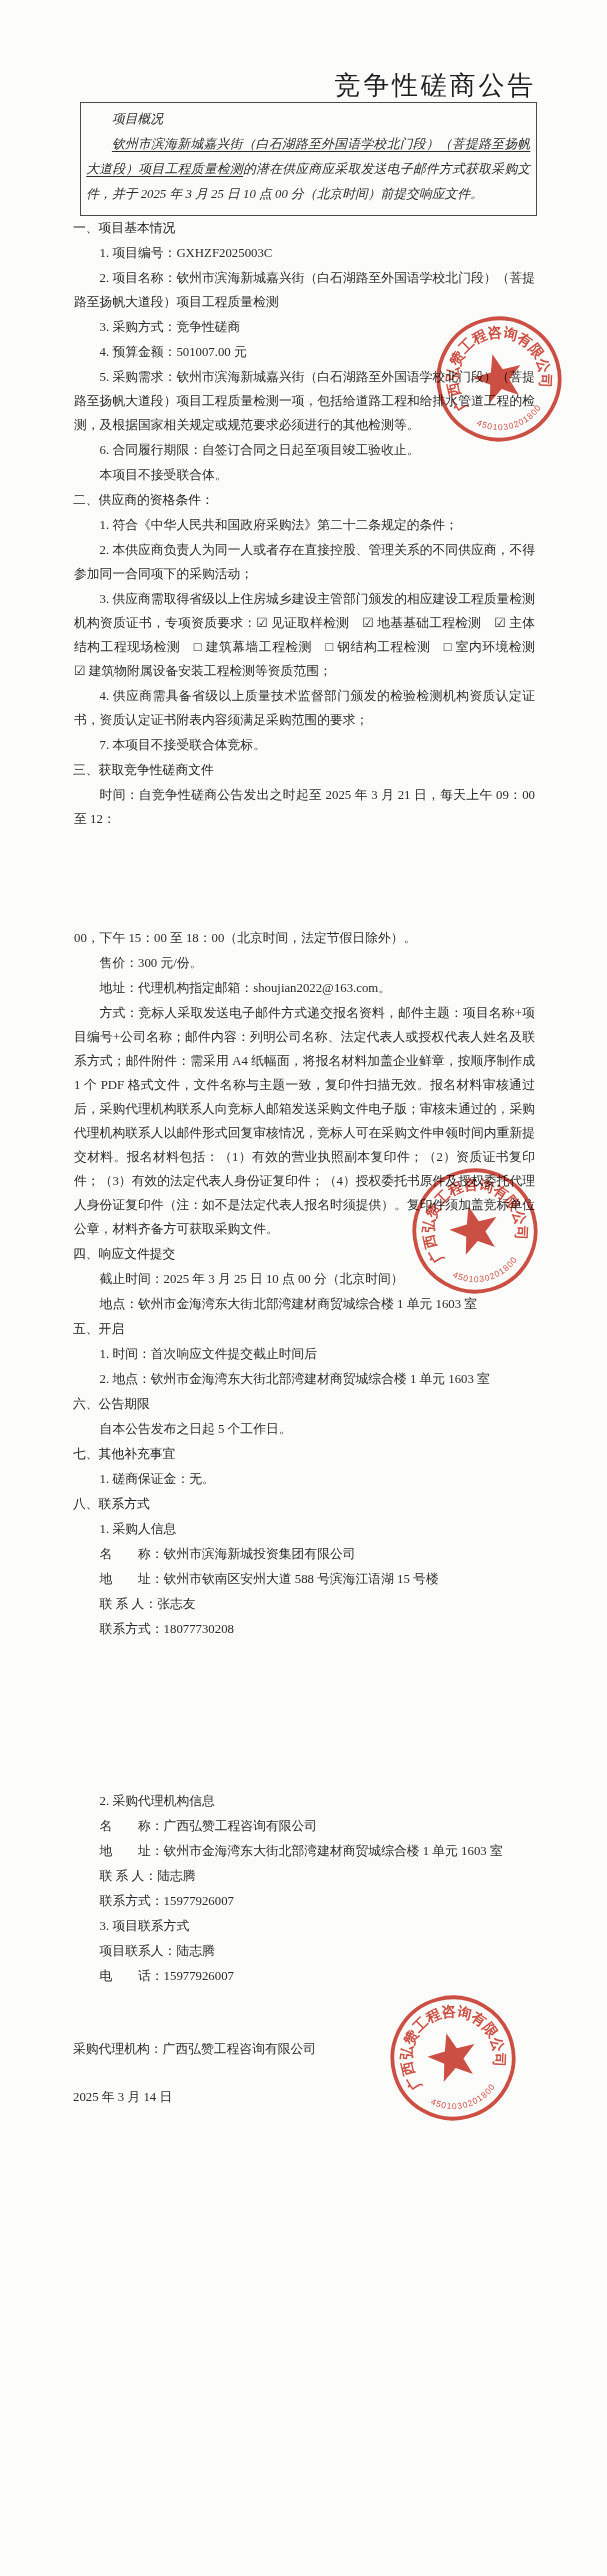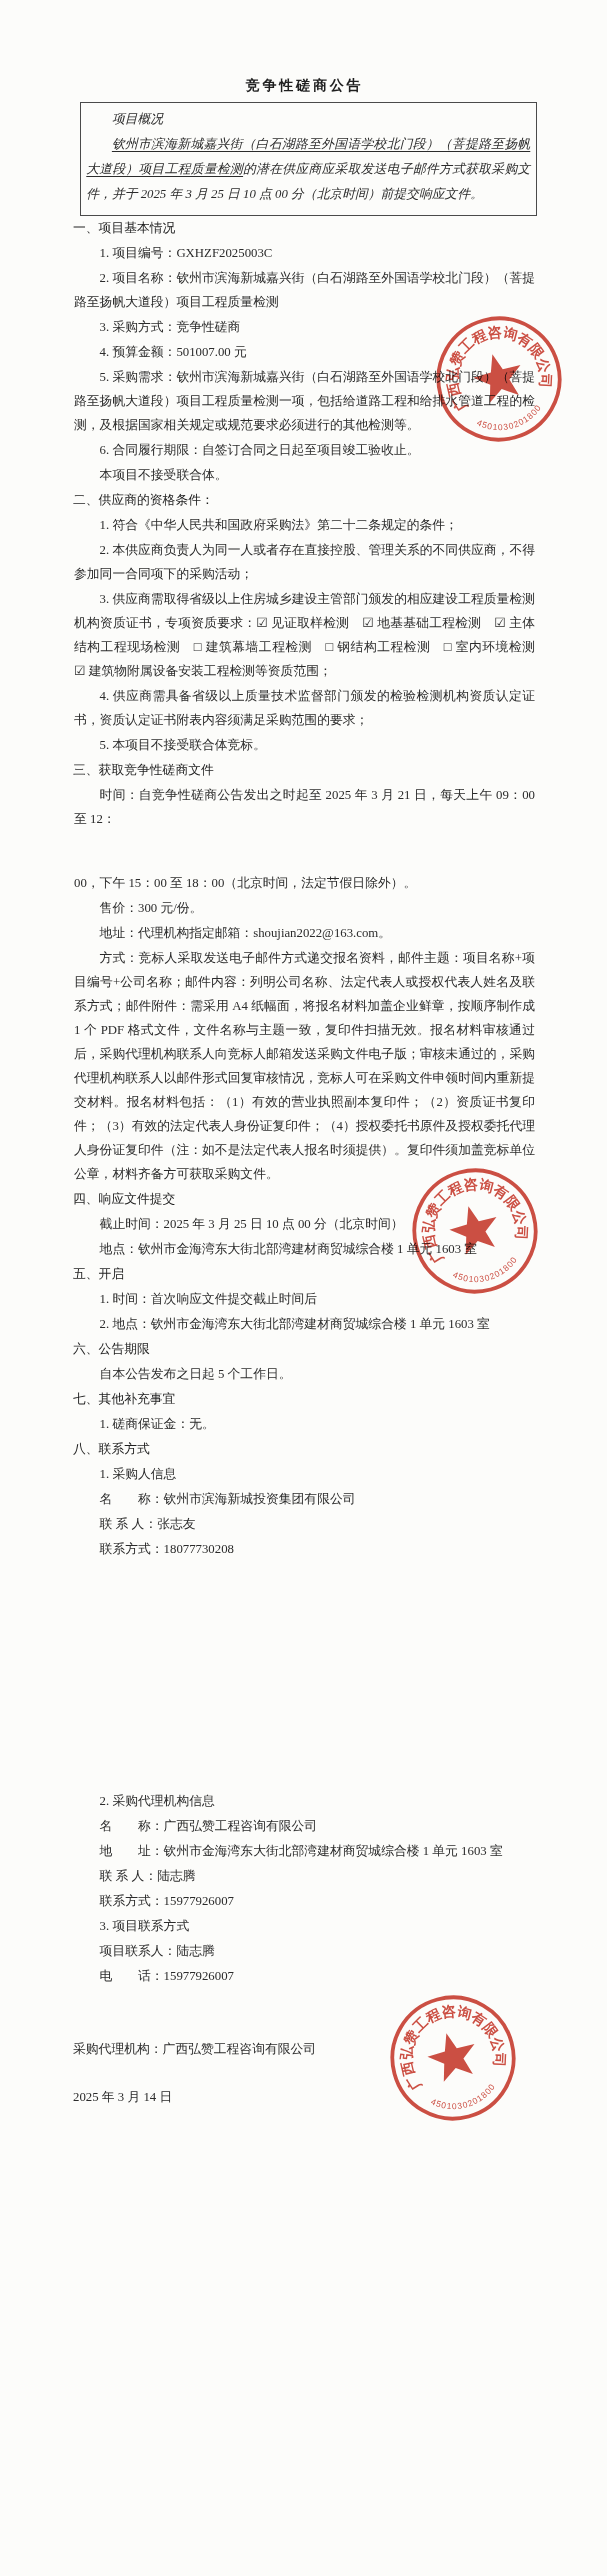--- a/index.html
+++ b/index.html
@@ -8,22 +8,22 @@
     width:607px;height:2576px;
     background:#fcfcfa;
     overflow:hidden;
     font-family:"Liberation Serif","DejaVu Serif",serif;
     color:#2b2b2b;
     font-size:12.8px;
   }
   .chunk{position:absolute;left:73px;width:463px;}
   .title{
     font-family:"Liberation Sans","DejaVu Sans",sans-serif;
-    font-weight:700;font-size:14px;letter-spacing:2.8px;
-    text-align:center;line-height:28.5px;margin:0 0 2.8px 0;color:#1e1e1e;
+    font-weight:400;font-size:26px;letter-spacing:2.8px;
+    text-align:right;line-height:28.5px;margin:0 0 2.8px 0;color:#1e1e1e;
   }
   .obox{
     border:0.9px solid #4a4a4a;
     margin:0 0 0 6.6px;width:444px;
     padding:3.8px 5.7px 7.6px 5.7px;
     font-style:italic;
   }
   .oline{margin:0;text-indent:2em;line-height:25px;text-align:justify;}
   .ul{text-decoration:underline;text-underline-offset:2.8px;}
   .h{
@@ -67,27 +67,27 @@
     <p class="t">4. 预算金额：501007.00 元</p>
     <p class="t">5. 采购需求：钦州市滨海新城嘉兴街（白石湖路至外国语学校北门段）（菩提路至扬帆大道段）项目工程质量检测一项，包括给道路工程和给排水管道工程的检测，及根据国家相关规定或规范要求必须进行的其他检测等。</p>
     <p class="t">6. 合同履行期限：自签订合同之日起至项目竣工验收止。</p>
     <p class="t">本项目不接受联合体。</p>
 
     <p class="h">二、供应商的资格条件：</p>
     <p class="t">1. 符合《中华人民共和国政府采购法》第二十二条规定的条件；</p>
     <p class="t">2. 本供应商负责人为同一人或者存在直接控股、管理关系的不同供应商，不得参加同一合同项下的采购活动；</p>
     <p class="t">3. 供应商需取得省级以上住房城乡建设主管部门颁发的相应建设工程质量检测机构资质证书，专项资质要求：☑ 见证取样检测　☑ 地基基础工程检测　☑ 主体结构工程现场检测　□ 建筑幕墙工程检测　□ 钢结构工程检测　□ 室内环境检测　☑ 建筑物附属设备安装工程检测等资质范围；</p>
     <p class="t">4. 供应商需具备省级以上质量技术监督部门颁发的检验检测机构资质认定证书，资质认定证书附表内容须满足采购范围的要求；</p>
-    <p class="t">5. 本项目不接受联合体竞标。</p>
+    <p class="t">7. 本项目不接受联合体竞标。</p>
 
     <p class="h">三、获取竞争性磋商文件</p>
     <p class="t">时间：自竞争性磋商公告发出之时起至 2025 年 3 月 21 日，每天上午 09：00 至 12：</p>
   </div>
 
-  <div class="chunk" style="top:870px">
+  <div class="chunk" style="top:925px">
     <p class="t cont">00，下午 15：00 至 18：00（北京时间，法定节假日除外）。</p>
     <p class="t">售价：300 元/份。</p>
     <p class="t">地址：代理机构指定邮箱：shoujian2022@163.com。</p>
     <p class="t">方式：竞标人采取发送电子邮件方式递交报名资料，邮件主题：项目名称+项目编号+公司名称；邮件内容：列明公司名称、法定代表人或授权代表人姓名及联系方式；邮件附件：需采用 A4 纸幅面，将报名材料加盖企业鲜章，按顺序制作成 1 个 PDF 格式文件，文件名称与主题一致，复印件扫描无效。报名材料审核通过后，采购代理机构联系人向竞标人邮箱发送采购文件电子版；审核未通过的，采购代理机构联系人以邮件形式回复审核情况，竞标人可在采购文件申领时间内重新提交材料。报名材料包括：（1）有效的营业执照副本复印件；（2）资质证书复印件；（3）有效的法定代表人身份证复印件；（4）授权委托书原件及授权委托代理人身份证复印件（注：如不是法定代表人报名时须提供）。复印件须加盖竞标单位公章，材料齐备方可获取采购文件。</p>
 
     <p class="h">四、响应文件提交</p>
     <p class="t">截止时间：2025 年 3 月 25 日 10 点 00 分（北京时间）</p>
     <p class="t">地点：钦州市金海湾东大街北部湾建材商贸城综合楼 1 单元 1603 室</p>
 
     <p class="h">五、开启</p>
@@ -96,20 +96,21 @@
 
     <p class="h">六、公告期限</p>
     <p class="t">自本公告发布之日起 5 个工作日。</p>
 
     <p class="h">七、其他补充事宜</p>
     <p class="t">1. 磋商保证金：无。</p>
 
     <p class="h">八、联系方式</p>
     <p class="t">1. 采购人信息</p>
     <p class="t">名　　称：钦州市滨海新城投资集团有限公司</p>
+    <p class="t">地　　址：钦州市钦南区安州大道 588 号滨海江语湖 15 号楼</p>
     <p class="t">联 系 人：张志友</p>
     <p class="t">联系方式：18077730208</p>
   </div>
 
   <div class="chunk" style="top:1788px">
     <p class="t">2. 采购代理机构信息</p>
     <p class="t">名　　称：广西弘赞工程咨询有限公司</p>
     <p class="t">地　　址：钦州市金海湾东大街北部湾建材商贸城综合楼 1 单元 1603 室</p>
     <p class="t">联 系 人：陆志腾</p>
     <p class="t">联系方式：15977926007</p>

